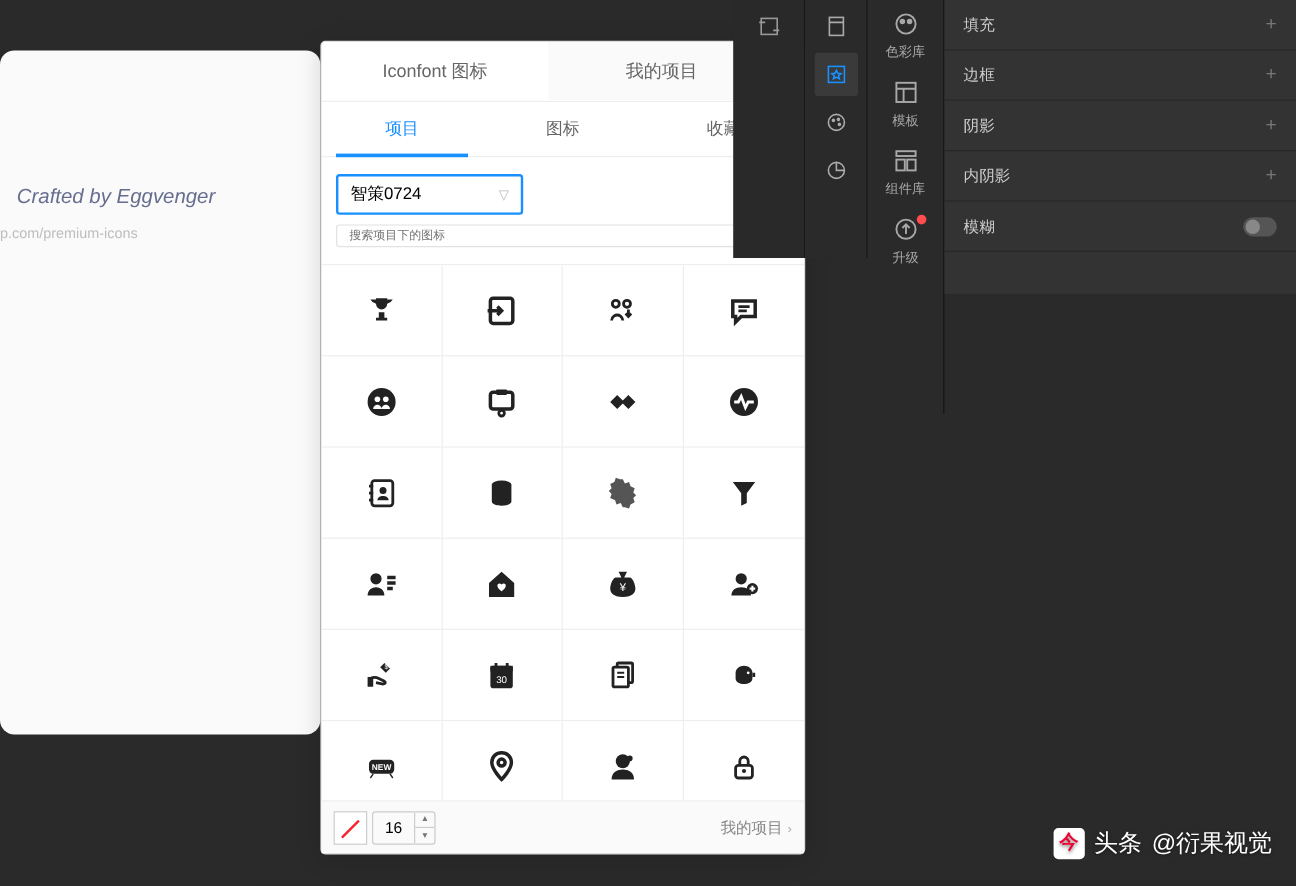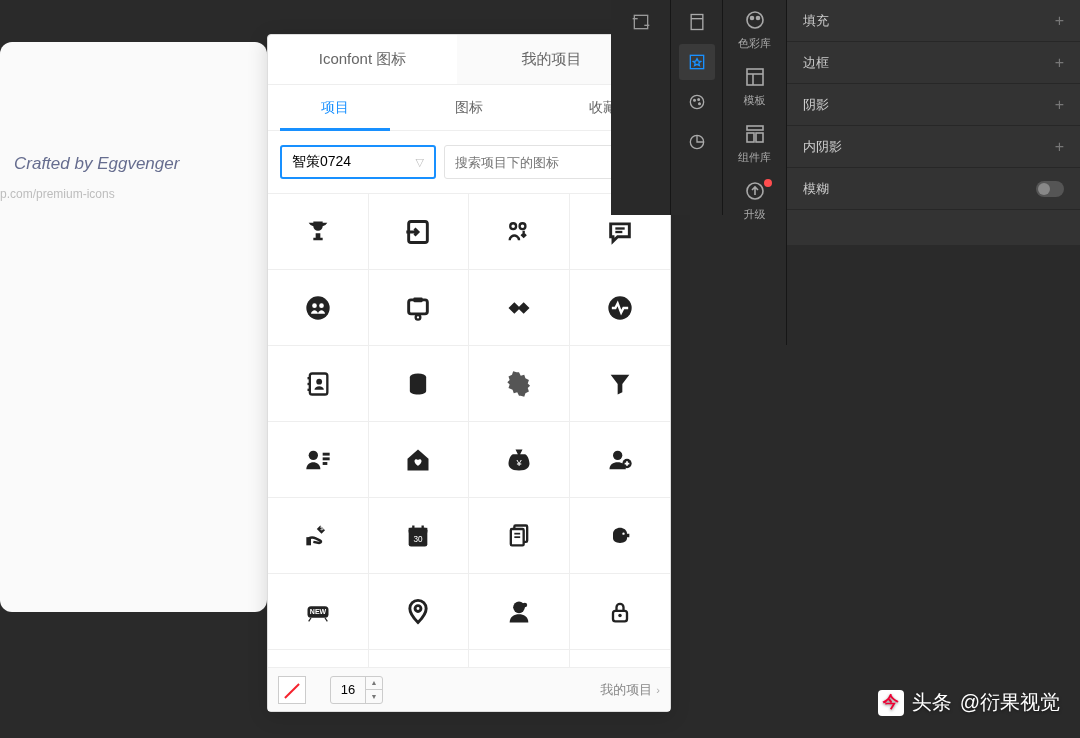--- a/index.html
+++ b/index.html
@@ -44,53 +44,53 @@
     flex: 1; display: flex; align-items: center; justify-content: center;
     font-size: 14px; color: #666; position: relative; cursor: pointer;
   }
   .panel-tabs-sec .stab.active { color: #1890ff; font-weight: 500; }
   .panel-tabs-sec .stab.active::after {
     content: ""; position: absolute; bottom: -1px; left: 12px; right: 12px;
     height: 3px; background: #1890ff;
   }
 
   .panel-search {
-    display: flex; gap: 8px; padding: 14px 12px;
+    display: flex; gap: 8px; padding: 14px 12px; flex-direction: column;
   }
   .project-select {
     width: 156px; height: 34px; border: 2px solid #1890ff; border-radius: 3px;
     display: flex; align-items: center; padding: 0 10px; font-size: 14px;
     justify-content: space-between; cursor: pointer;
   }
   .project-select .chev { color: #bbb; font-size: 11px; }
   .search-box {
     flex: 1; height: 34px; border: 1px solid #e2e2e2; border-radius: 3px;
     display: flex; align-items: center; padding: 0 10px;
   }
   .search-box input {
-    flex: 1; border: none; outline: none; font-size: 13px; color: #333;
+    flex: 1; border: none; outline: none; font-size: 10px; color: #333;
   }
   .search-box .sicon { color: #bbb; font-size: 14px; }
 
   .icon-grid {
     flex: 1; overflow: hidden; border-top: 1px solid #eee;
     display: grid; grid-template-columns: repeat(4, 1fr);
     grid-auto-rows: 76px;
   }
   .icon-cell {
     border-right: 1px solid #eee; border-bottom: 1px solid #eee;
     display: flex; align-items: center; justify-content: center;
     cursor: pointer;
   }
   .icon-cell:nth-child(4n) { border-right: none; }
   .icon-cell svg { width: 28px; height: 28px; fill: #222; }
 
   .panel-footer {
     height: 44px; border-top: 1px solid #eee; display: flex;
-    align-items: center; padding: 0 10px; gap: 24px; background: #fafafa;
+    align-items: center; padding: 0 10px; gap: 4px; background: #fafafa;
   }
   .color-swatch {
     width: 28px; height: 28px; border: 1px solid #ccc; position: relative;
     background: #fff; cursor: pointer;
   }
   .color-swatch::after {
     content: ""; position: absolute; left: 3px; right: 3px; top: 50%;
     height: 2px; background: #f5222d; transform: rotate(-45deg);
   }
   .size-stepper {

